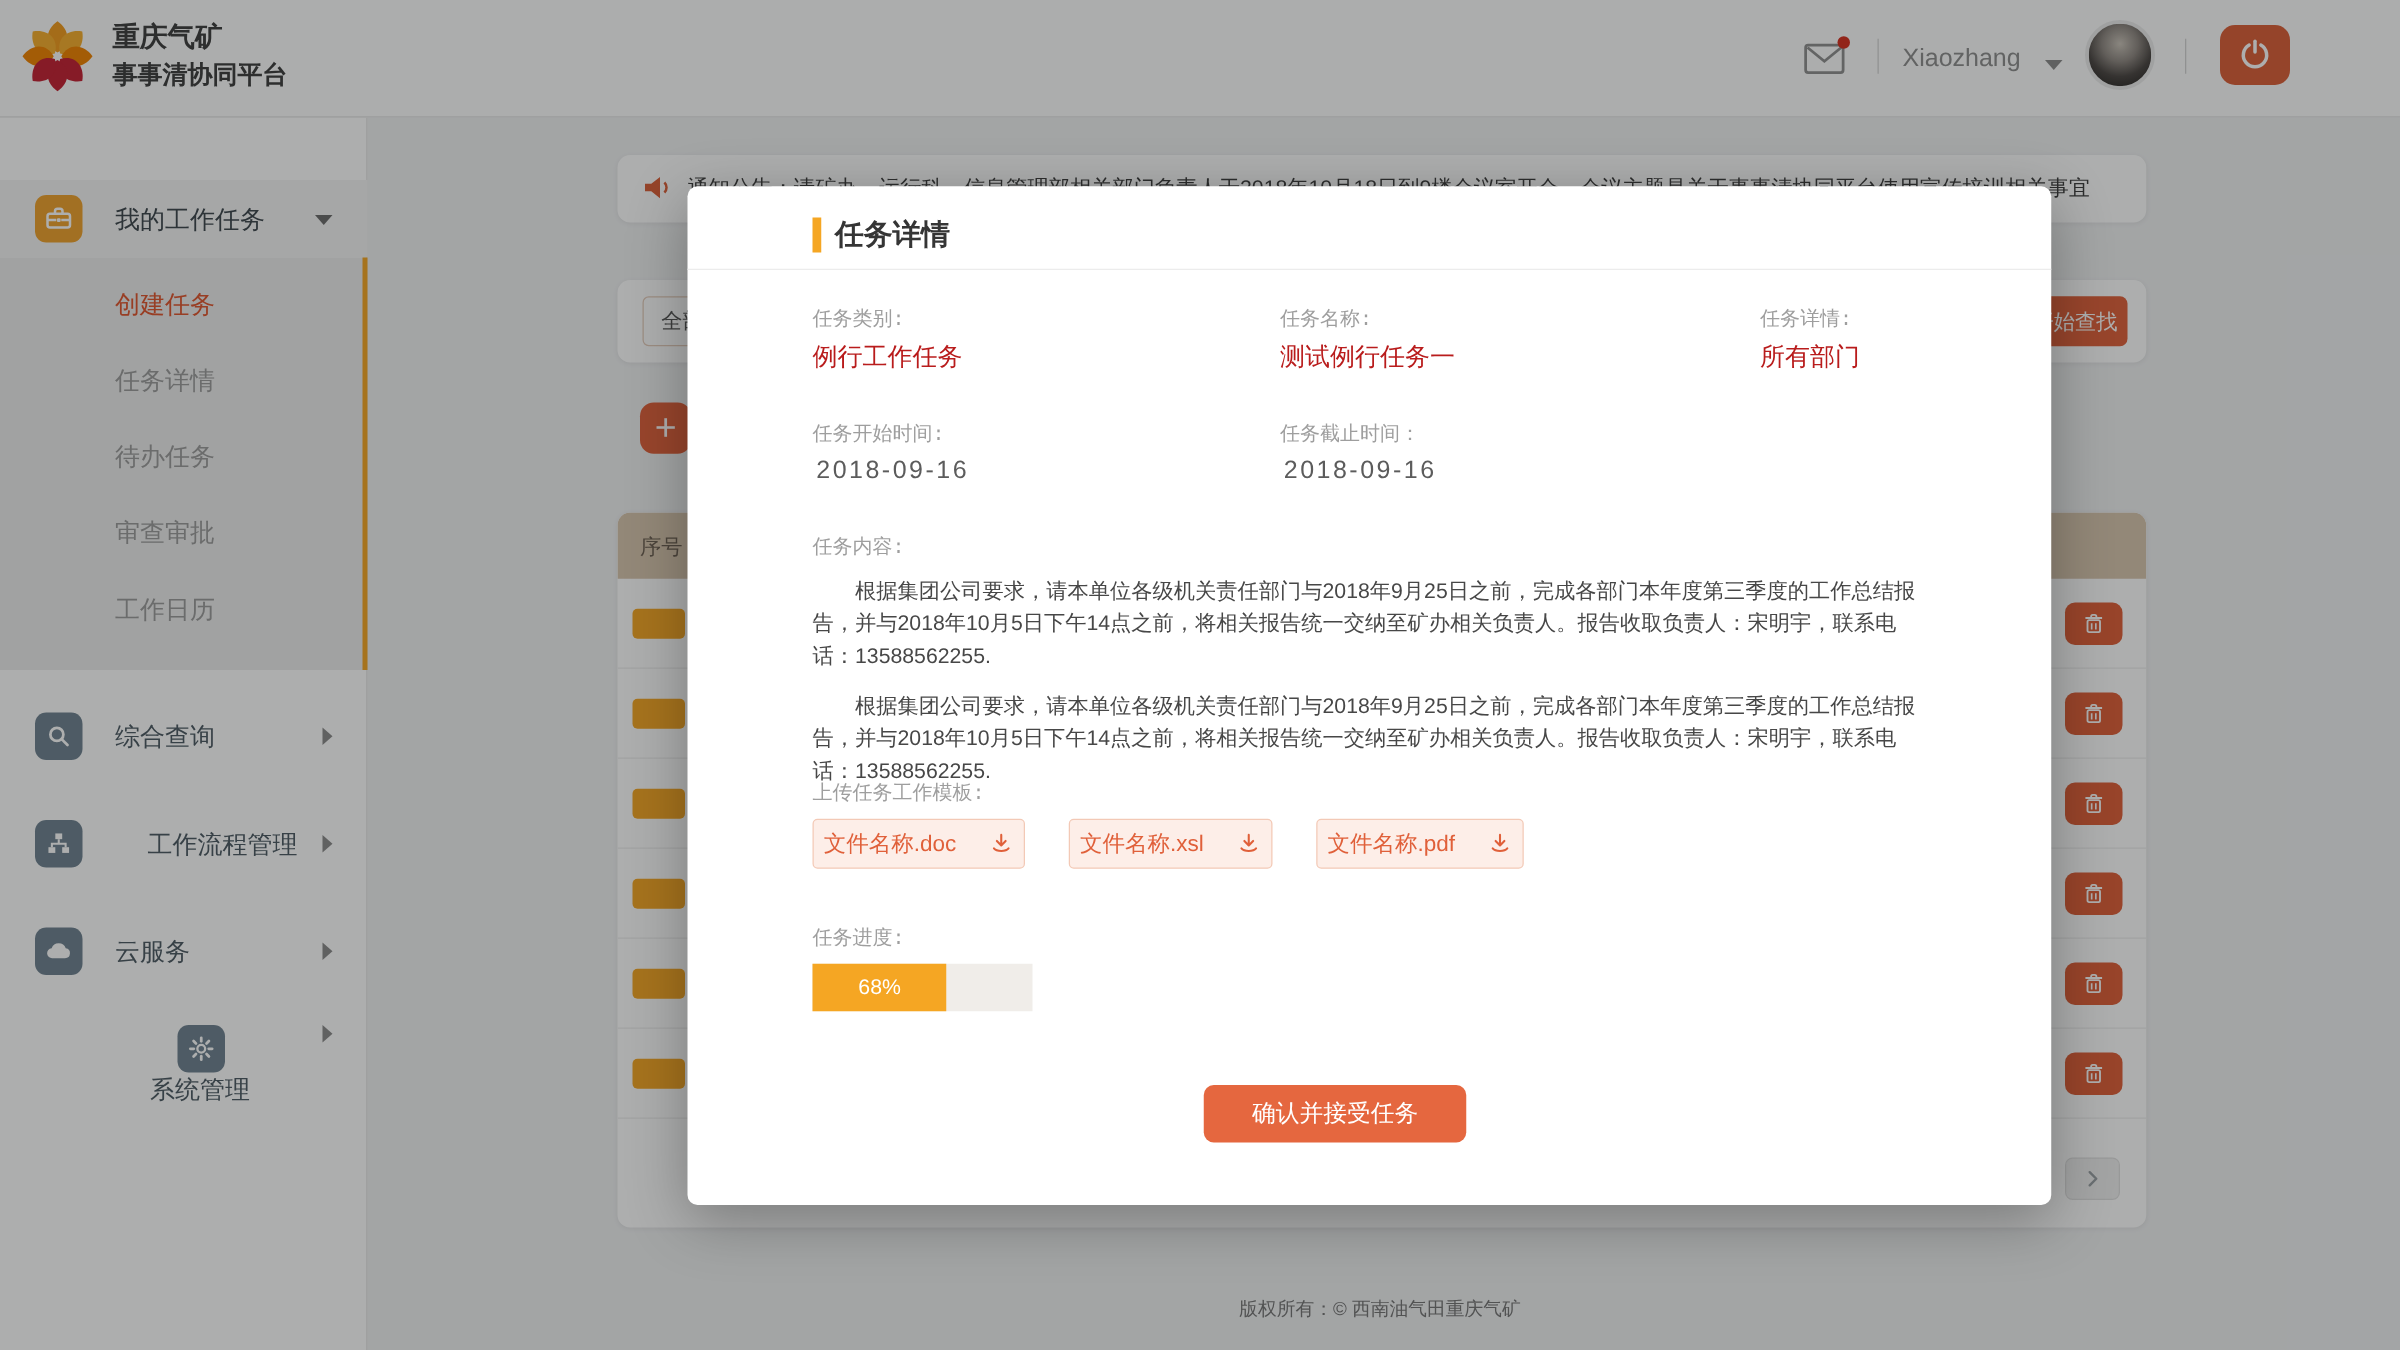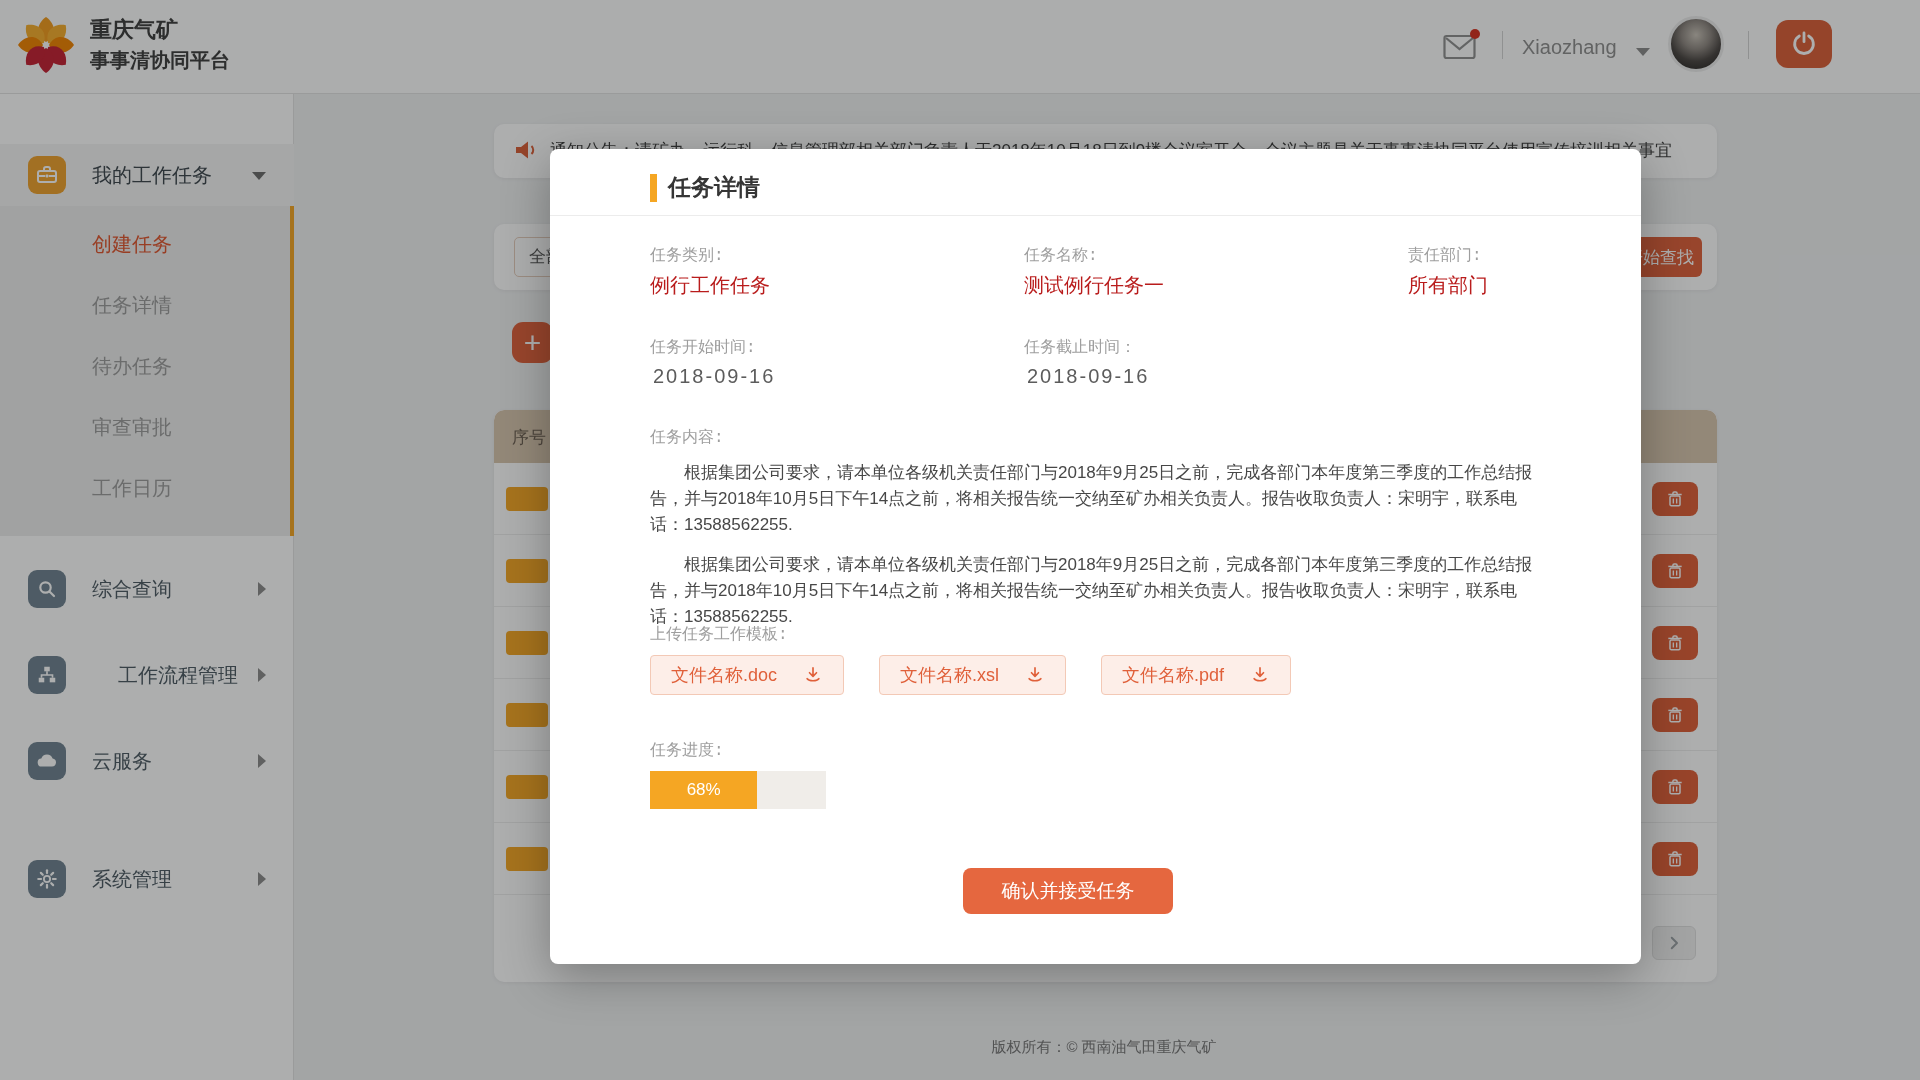--- a/index.html
+++ b/index.html
@@ -66,21 +66,21 @@
   .m-titlebar { position:absolute; left:100px; top:23px; display:flex; align-items:center; }
   .m-accent { width:7px; height:28px; background:#F5A623; margin-right:11px; }
   .m-title { font-size:23px; font-weight:bold; color:#353535; }
   .m-divider { position:absolute; left:0; top:66px; width:1091px; height:1px; background:#ececec; }
   .m-label { position:absolute; font-size:16px; color:#9e9e9e;font-family:Liberation Mono, monospace; }
   .m-value { position:absolute; font-size:20px; color:#b91c1c; }
   .m-date { position:absolute; font-size:20px; color:#5c5c5c; letter-spacing:2px; }
   .m-paras { position:absolute; left:100px; top:311px; width:890px; }
   .m-paras p { font-size:17px; color:#474747; line-height:26px; text-indent:2em; margin-bottom:14px; }
   .chips { position:absolute; left:100px; top:506px; display:flex; gap:35px; }
-  .chip { height:40px; background:#fdeee8; border:1px solid #f3c9b6; border-radius:4px; display:flex; align-items:center; padding:0 20px; color:#E0603A; font-size:18px; cursor:pointer; }
+  .chip { height:40px; background:#fdeee8; border:1px solid #f3c9b6; border-radius:4px; display:flex; align-items:center; padding:0 8px; color:#E0603A; font-size:18px; cursor:pointer; }
   .chip .dl { margin-left:26px; display:flex; }
   .progress-track { position:absolute; left:100px; top:622px; width:176px; height:38px; background:#f0ede9; }
   .progress-fill { height:38px; width:61%; background:#F5A623; display:flex; align-items:center; justify-content:center; color:#fff; font-size:17px; }
   .confirm-btn { position:absolute; left:413px; top:719px; width:210px; height:46px; background:#E5673F; color:#fff; font-size:19px; border:none; border-radius:8px; cursor:pointer; }
 </style>
 </head>
 <body>
 
 <div class="header">
   <div class="logo-wrap">
@@ -173,21 +173,21 @@
   <div class="side-grp" style="top:636px;">
     <span class="tile blue">
       <svg width="24" height="24" viewBox="0 0 24 24">
         <path d="M7,17.5 h10 a4,4 0 0 0 .6,-7.95 A6,6 0 0 0 6.3,9.6 A3.8,3.8 0 0 0 7,17.5 Z" fill="#fff"></path>
       </svg>
     </span>
     <span class="grp-label">云服务</span>
     <span class="caret-right"></span>
   </div>
 
-  <div class="side-grp" style="top:754px;">
+  <div class="side-grp" style="top:726px;flex-direction:column;">
     <span class="tile blue">
       <svg width="22" height="22" viewBox="0 0 24 24">
         <circle cx="12" cy="12" r="3.4" fill="none" stroke="#fff" stroke-width="2"></circle>
         <g stroke="#fff" stroke-width="2.4" stroke-linecap="round">
           <line x1="12" y1="2.5" x2="12" y2="5.5"></line>
             <line x1="12" y1="18.5" x2="12" y2="21.5"></line>
           <line x1="2.5" y1="12" x2="5.5" y2="12"></line>
             <line x1="18.5" y1="12" x2="21.5" y2="12"></line>
           <line x1="5.3" y1="5.3" x2="7.4" y2="7.4"></line>
             <line x1="16.6" y1="16.6" x2="18.7" y2="18.7"></line>
@@ -322,21 +322,21 @@
 
 <div class="modal">
   <div class="m-titlebar">
     <span class="m-accent"></span>
     <span class="m-title">任务详情</span>
   </div>
   <div class="m-divider"></div>
 
   <span class="m-label" style="left:100px; top:96px;">任务类别:</span>
   <span class="m-label" style="left:474px; top:96px;">任务名称:</span>
-  <span class="m-label" style="left:858px; top:96px;">责任部门:</span>
+  <span class="m-label" style="left:858px; top:96px;">任务详情:</span>
   <span class="m-value" style="left:100px; top:123px;">例行工作任务</span>
   <span class="m-value" style="left:474px; top:123px;">测试例行任务一</span>
   <span class="m-value" style="left:858px; top:123px;">所有部门</span>
 
   <span class="m-label" style="left:100px; top:188px;">任务开始时间:</span>
   <span class="m-label" style="left:474px; top:188px;">任务截止时间：</span>
   <span class="m-date" style="left:103px; top:216px;">2018-09-16</span>
   <span class="m-date" style="left:477px; top:216px;">2018-09-16</span>
 
   <span class="m-label" style="left:100px; top:278px;">任务内容:</span>

